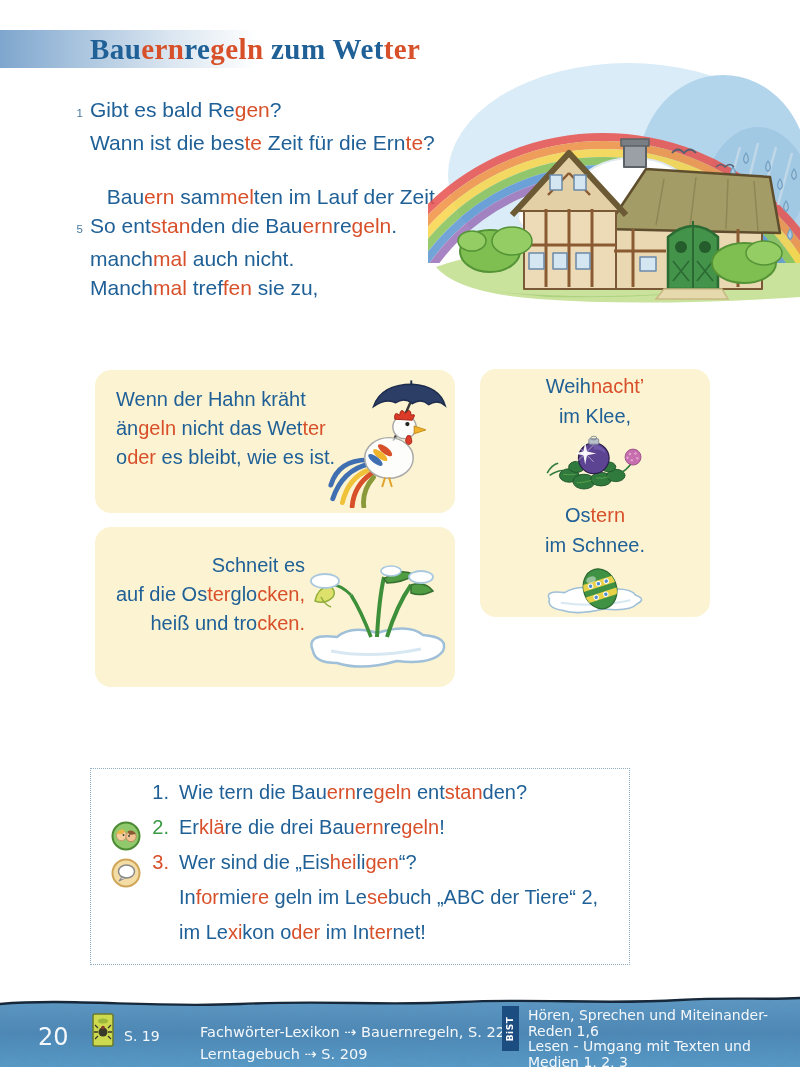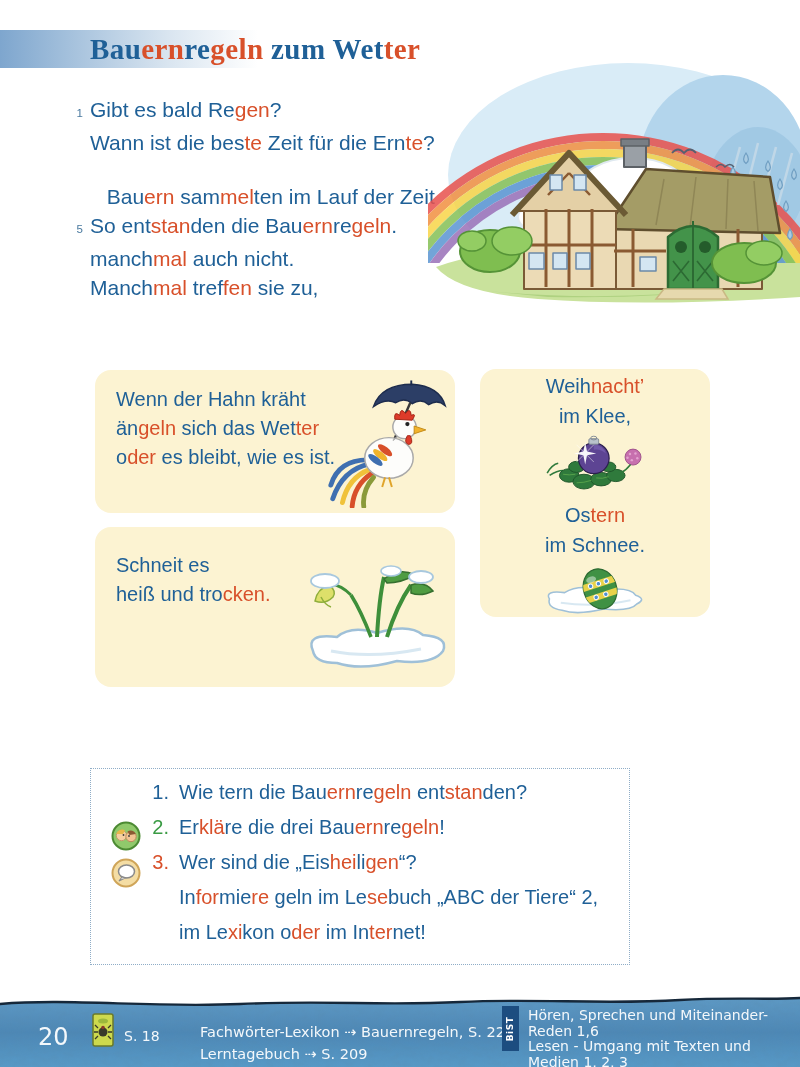--- a/index.html
+++ b/index.html
@@ -34,21 +34,21 @@
   .para-gap{margin-top:25px;justify-content:flex-end;}
   .line-num{display:inline-block;width:17px;margin-right:7px;text-align:right;
     font-size:11.5px;color:#49799f;}
 
   
   .farm{position:absolute;left:428px;top:55px;width:372px;height:248px;}
 
   
   .rule-box{position:absolute;background:var(--cream);border-radius:16px;margin-top:7px;}
   .box1{left:95px;top:363px;width:360px;height:143px;}
-  .box2{left:95px;top:520px;width:360px;height:160px;}
+  .box2{left:95px;top:520px;width:360px;height:160px;text-align:right;}
   .box3{left:480px;top:362px;width:230px;height:248px;
     display:flex;flex-direction:column;align-items:center;padding-top:2px;box-sizing:border-box;}
   .rule-text{position:absolute;left:21px;top:15px;font-size:20px;line-height:29px;white-space:nowrap;}
   .box2 .rule-text{top:24px;}
   .rule-line{display:block;}
   .box3 .rline{font-size:20px;line-height:30px;white-space:nowrap;}
   .rooster{position:absolute;right:4px;top:6px;width:126px;height:132px;}
   .flower{position:absolute;right:2px;top:12px;width:162px;height:140px;}
   .ornament{width:180px;height:92px;margin:4px 0;}
   .egg{width:180px;height:76px;margin-top:6px;}
@@ -203,21 +203,21 @@
     </g>
     <g>
       <ellipse cx="316" cy="208" rx="32" ry="20" fill="#7fbe50" stroke="#559337" stroke-width="2"></ellipse>
       <ellipse cx="336" cy="198" rx="18" ry="12" fill="#93cd63" stroke="#559337" stroke-width="1.5"></ellipse>
     </g>
   </svg>
 
   <div class="rule-box box1">
     <div class="rule-text">
       <span class="rule-line"><span class="c-b">Wenn der Hahn kräht</span></span>
-      <span class="rule-line"><span class="c-b">än</span><span class="c-r">geln</span><span class="c-b"> sich das Wet</span><span class="c-r">ter</span></span>
+      <span class="rule-line"><span class="c-b">än</span><span class="c-r">geln</span><span class="c-b"> nicht das Wet</span><span class="c-r">ter</span></span>
       <span class="rule-line"><span class="c-b">o</span><span class="c-r">der</span><span class="c-b"> es bleibt, wie es ist.</span></span>
     </div>
     <svg class="rooster" viewBox="0 0 130 135">
       <path d="M50,31 Q58,8 90,8 Q118,10 124,30 Q116,23 107,29 Q99,22 90,28 Q82,21 73,27 Q63,22 50,31 Z" fill="#2c3e66" stroke="#1d2c4d" stroke-width="1.5"></path>
       <line x1="89" y1="9" x2="89" y2="4" stroke="#1d2c4d" stroke-width="2"></line>
       <path d="M88,27 L64,82 Q60,92 52,88" stroke="#3a3a3a" stroke-width="2.5" fill="none"></path>
       <path d="M44,86 Q14,86 6,112" stroke="#3f6fb0" stroke-width="5" fill="none" stroke-linecap="round"></path>
       <path d="M46,90 Q18,96 8,126" stroke="#3f6fb0" stroke-width="5" fill="none" stroke-linecap="round"></path>
       <path d="M46,96 Q24,104 18,130" stroke="#f0c23a" stroke-width="5" fill="none" stroke-linecap="round"></path>
       <path d="M48,100 Q30,112 28,134" stroke="#d8502a" stroke-width="5" fill="none" stroke-linecap="round"></path>
@@ -232,20 +232,21 @@
       <ellipse cx="62" cy="76" rx="9" ry="3.5" transform="rotate(38 62 76)" fill="#d8502a"></ellipse>
       <ellipse cx="57" cy="81" rx="9" ry="3.5" transform="rotate(38 57 81)" fill="#f0b42c"></ellipse>
       <ellipse cx="52" cy="86" rx="9" ry="3.5" transform="rotate(38 52 86)" fill="#3f6fb0"></ellipse>
       <path d="M62,104 l-3,10 m7,-10 l3,10" stroke="#e0a42a" stroke-width="2" fill="none"></path>
     </svg>
   </div>
 
   <div class="rule-box box2">
     <div class="rule-text">
       <span class="rule-line"><span class="c-b">Schneit es</span></span>
+      <span class="rule-line"><span class="c-b">auf die Os</span><span class="c-r">ter</span><span class="c-b">glo</span><span class="c-r">cken,</span></span>
       <span class="rule-line"><span class="c-b">heiß und tro</span><span class="c-r">cken.</span></span>
     </div>
     <svg class="flower" viewBox="0 0 162 140">
       <path d="M22,112 Q14,94 46,98 Q60,86 86,94 Q118,84 132,96 Q158,98 152,112 Q142,126 106,122 Q70,132 46,124 Q24,124 22,112 Z" fill="#ffffff" stroke="#9fc0d8" stroke-width="2.5"></path>
       <path d="M40,112 Q80,120 130,110" stroke="#d8e8f2" stroke-width="3" fill="none"></path>
       <path d="M86,98 Q88,60 93,38" stroke="#3e8f3a" stroke-width="4" fill="none"></path>
       <path d="M96,98 Q106,66 120,46" stroke="#3e8f3a" stroke-width="4" fill="none"></path>
       <path d="M80,98 Q70,72 60,56" stroke="#3e8f3a" stroke-width="3.5" fill="none"></path>
       <path d="M93,40 Q108,28 124,36 Q110,44 96,44 Z" fill="#4f9c42" stroke="#367030" stroke-width="1.5"></path>
       <path d="M120,46 Q134,42 142,52 Q130,58 120,54 Z" fill="#4f9c42" stroke="#367030" stroke-width="1.5"></path>
@@ -375,21 +376,21 @@
   </svg>
   <div class="footer-content">
     <div class="f-pagenum">20</div>
     <svg class="f-workbook-icon" viewBox="0 0 22 34">
       <rect x="1" y="1" width="20" height="32" rx="2" fill="#cdd94e" stroke="#6b7a2a" stroke-width="1.5"></rect>
       <ellipse cx="11" cy="8" rx="5" ry="2.5" fill="#9db83c"></ellipse>
       <circle cx="11" cy="19" r="4.5" fill="#3a3a2a"></circle>
       <path d="M6,15 L3,12 M6,19 L2,19 M6,23 L3,26 M16,15 L19,12 M16,19 L20,19 M16,23 L19,26" stroke="#3a3a2a" stroke-width="1.3"></path>
       <circle cx="11" cy="14.5" r="1.8" fill="#8a3a2a"></circle>
     </svg>
-    <div class="f-workbook-ref">S. 18</div>
+    <div class="f-workbook-ref">S. 19</div>
     <div class="f-refs">
       <div>Fachwörter-Lexikon ⇢ Bauernregeln, S. 221</div>
       <div>Lerntagebuch ⇢ S. 209</div>
     </div>
     <div class="f-bist-tab">
         <span>BiST</span>
       </div>
     <div class="f-bist-lines">
       <div>Hören, Sprechen und Miteinander-Reden 1,6</div>
       <div>Lesen - Umgang mit Texten und Medien 1, 2, 3</div>

